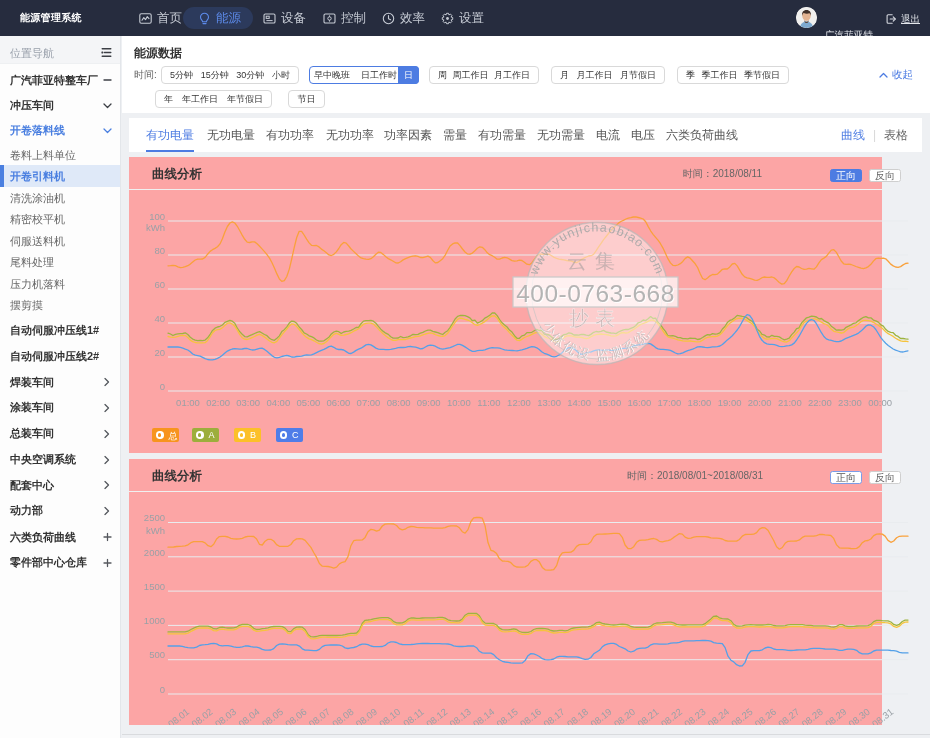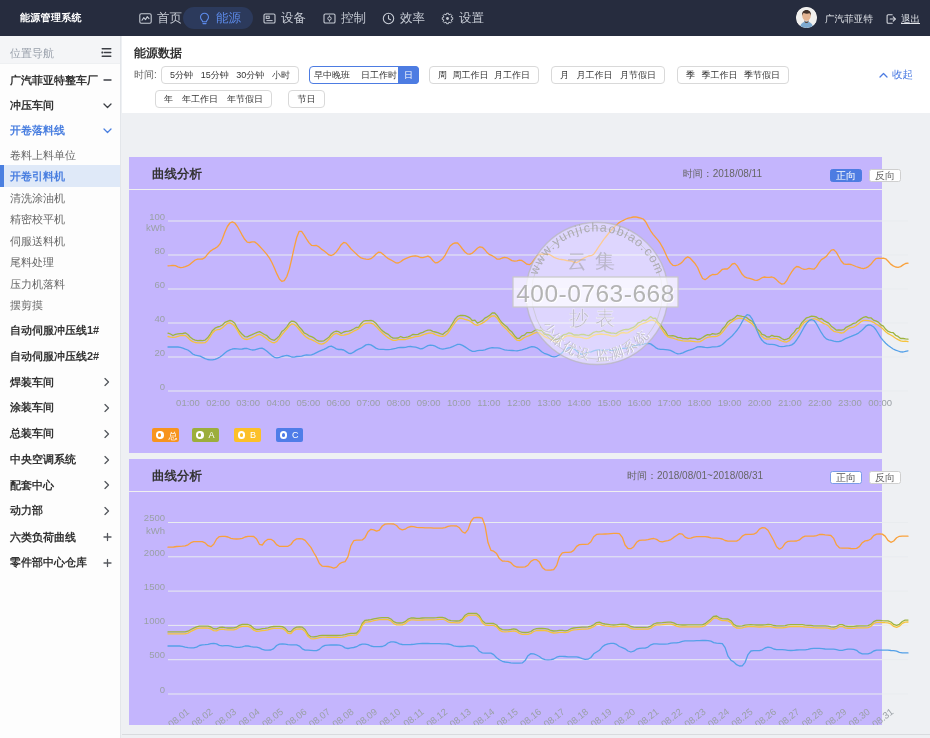--- a/index.html
+++ b/index.html
@@ -9,21 +9,21 @@
 #page { position:relative; width:930px; height:738px; }
 
 
 #topnav { position:absolute; left:0; top:0; width:930px; height:36px; background:#262c3e; }
 #logo { position:absolute; left:20px; top:0; line-height:36px; color:#ffffff; font-size:10px; font-weight:bold; letter-spacing:0.3px; }
 .navitem { position:absolute; top:0; height:36px; display:flex; align-items:center; gap:5px; color:#c6cbd4; font-size:12.5px; }
 .navitem svg { display:block; }
 #navpill { position:absolute; left:183px; top:7px; width:70px; height:22px; background:#2c3a5c; border-radius:11px; }
 .nav-active { color:#5d8beb; }
 #avatar { position:absolute; left:796px; top:7px; width:21px; height:21px; border-radius:50%; background:#f2f2f2; overflow:hidden; }
-#uname { position:absolute; left:825px; top:0; line-height:37px; color:#e4e7ec; font-size:9.5px; letter-spacing:0.1px; }
+#uname { position:absolute; left:825px; top:16px; line-height:37px; color:#e4e7ec; font-size:9.5px; letter-spacing:0.1px; }
 #logout { position:absolute; left:885px; top:1px; height:36px; display:flex; align-items:center; gap:4px; color:#e4e7ec; font-size:9.5px;text-decoration:underline; }
 
 
 #sidebar { position:absolute; left:0; top:36px; width:121px; height:702px; background:#fdfdfd; border-right:1px solid #e3e6ea; }
 #sidebandtop { position:absolute; left:0; top:36px; width:120px; height:27px; background:#f4f5f7; }
 #sidehead { position:absolute; left:10px; top:46px; font-size:11px; color:#99a0ab; }
 #sideheadicon { position:absolute; left:101px; top:44px; }
 #sidesep { position:absolute; left:0; top:63px; width:120px; height:1px; background:#eef0f2; }
 .sitem { position:absolute; left:10px; white-space:nowrap; font-size:11px; color:#666; transform:translateY(-50%); }
 .sbold { color:#333; font-weight:bold; }
@@ -42,21 +42,21 @@
 #collapse { position:absolute; right:17px; top:75px; transform:translateY(-50%); color:#4d7ce2; font-size:10.5px; display:flex; align-items:center; gap:4px; }
 
 
 #tabbar { position:absolute; left:129px; top:118px; width:793px; height:34px; background:#fff; }
 .tab { position:absolute; top:0; height:34px; line-height:34px; font-size:12px; color:#555; transform:translateX(-50%); white-space:nowrap; }
 .tabact { color:#4d7ce2; }
 #tabline { position:absolute; left:17px; top:32px; width:48px; height:2px; background:#4d7ce2; }
 #viewsw { position:absolute; right:14px; top:0; height:34px; display:flex; align-items:center; font-size:12px; }
 
 
-.panel { position:absolute; left:129px; width:753px; background:#c4b5fd;text-decoration:underline; }
+.panel { position:absolute; left:129px; width:753px; background:#fca5a5;text-decoration:underline; }
 .phead { position:absolute; left:0; top:0; width:100%; height:33px; border-bottom:1px solid #f0f0f0; }
 .ptitle { position:absolute; left:23px; top:17px; transform:translateY(-50%); font-size:12.5px; font-weight:bold; color:#333; }
 .ptime { position:absolute; top:17px; transform:translateY(-50%); font-size:10px; color:#666; }
 .btn { position:absolute; top:12px; width:32px; height:13px; border-radius:2.5px; font-size:10px; display:flex; align-items:center; justify-content:center; }
 .btn-blue { background:#4d7ce2; color:#fff; border:1px solid #4d7ce2; }
 .btn-bblue { background:#fff; color:#555; border:1px solid #7b9ce8; }
 .btn-grey { background:#fff; color:#666; border:1px solid #cfcfcf; }
 .legend { position:absolute; top:271px; width:27px; height:14px; border-radius:2px; color:#fff; font-size:10px; }
 .legend .dot { position:absolute; left:4px; top:3.25px; width:7.5px; height:7.5px; background:#fff; border-radius:50%; }
 .legend .dot i { position:absolute; left:2.2px; top:2.2px; width:3.1px; height:3.1px; border-radius:50%; }
@@ -256,20 +256,39 @@
       <span>年工作日</span>
       <span>年节假日</span>
     </div>
   <div class="fgroup" style="left:288px; top:90px; width:37px; justify-content:center; padding:0;">
       <span>节日</span>
     </div>
   <div id="collapse"><svg width="9" height="6" viewBox="0 0 9 6">
         <path d="M1 5l3.5-3.5L8 5" fill="none" stroke="#4d7ce2" stroke-width="1.3" stroke-linecap="round" stroke-linejoin="round"></path>
       </svg>收起</div>
 
+  <div id="tabbar">
+    <div class="tab tabact" style="left:41px;">有功电量</div>
+    <div class="tab" style="left:102px;">无功电量</div>
+    <div class="tab" style="left:161px;">有功功率</div>
+    <div class="tab" style="left:221px;">无功功率</div>
+    <div class="tab" style="left:279px;">功率因素</div>
+    <div class="tab" style="left:326px;">需量</div>
+    <div class="tab" style="left:373px;">有功需量</div>
+    <div class="tab" style="left:432px;">无功需量</div>
+    <div class="tab" style="left:479px;">电流</div>
+    <div class="tab" style="left:514px;">电压</div>
+    <div class="tab" style="left:573px;">六类负荷曲线</div>
+    <div id="tabline"></div>
+    <div id="viewsw">
+        <span style="color:#4d7ce2;">曲线</span>
+        <span style="color:#d8d8d8; margin:0 8px;">|</span>
+        <span style="color:#666;">表格</span>
+      </div>
+  </div>
 
   <div class="panel" style="top:157px; height:296px;">
     <div class="phead"></div>
     <div class="ptitle">曲线分析</div>
     <div class="ptime" style="right:120px;">时间：2018/08/11</div>
     <div class="btn btn-blue" style="left:701px;">正向</div>
     <div class="btn btn-grey" style="left:740px;">反向</div>
     <svg class="abs" style="left:0; top:0;" width="793" height="296" viewBox="0 0 793 296">
       <line x1="39" x2="779" y1="64.0" y2="64.0" stroke="#e9ecef" stroke-width="1"></line>
 <line x1="39" x2="779" y1="98.0" y2="98.0" stroke="#e9ecef" stroke-width="1"></line>

